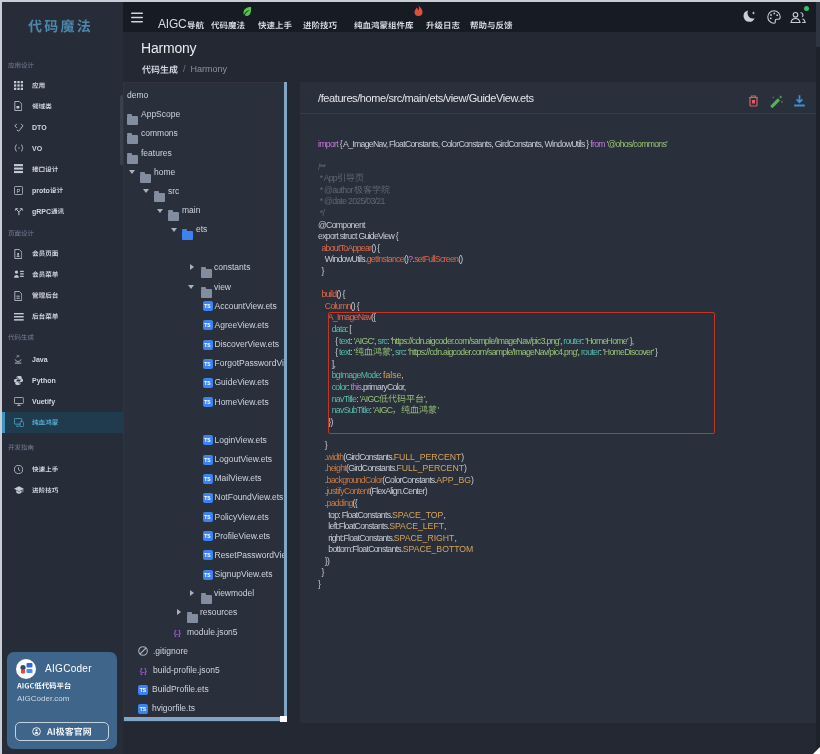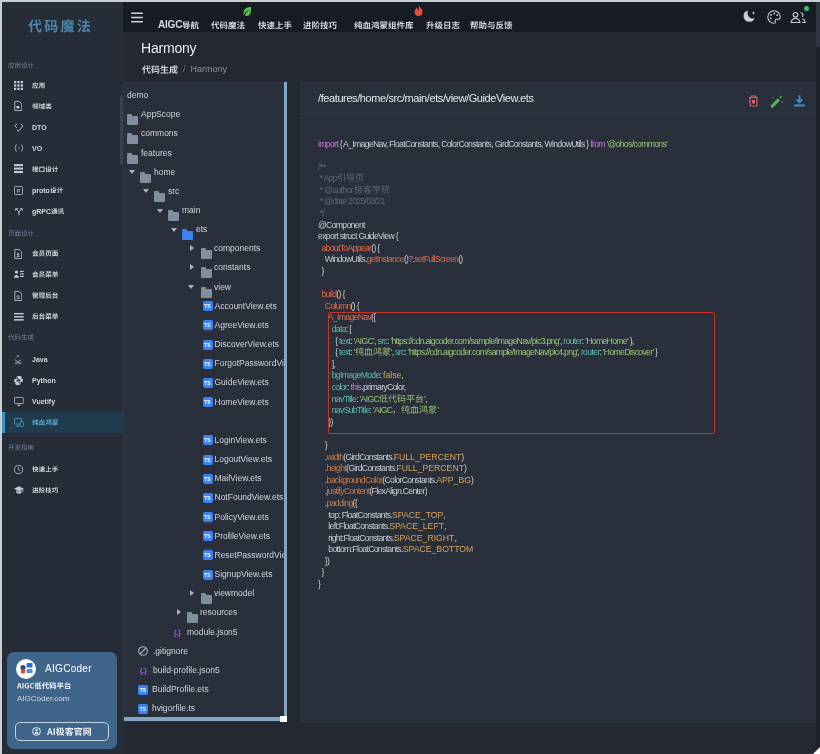--- a/index.html
+++ b/index.html
@@ -360,21 +360,21 @@
         <use href="#g7f51b" x="3971"></use>
       </svg>
     </div>
   </div>
 <div id="navbar" class="abs">
     <svg class="abs" style="left:8px;top:10px" width="12" height="11" viewBox="0 0 12 11" fill="#d0d5dd">
       <rect y="0.5" width="12" height="1.5" rx=".75"></rect>
       <rect y="4.75" width="12" height="1.5" rx=".75"></rect>
       <rect y="9" width="12" height="1.5" rx=".75"></rect>
     </svg>
-    <div class="nv" style="left:35px"><span style="font-size:10px;font-weight:bold;letter-spacing:-.2px">AIGC</span><svg style="vertical-align:-1.0px" width="17.0" height="8.5" viewBox="0 0 2000 1000" fill="currentColor">
+    <div class="nv" style="left:35px"><span style="font-size:12px;font-weight:normal;letter-spacing:-.2px">AIGC</span><svg style="vertical-align:-1.0px" width="17.0" height="8.5" viewBox="0 0 2000 1000" fill="currentColor">
         <use href="#g5bfcb" x="0"></use>
         <use href="#g822ab" x="1000"></use>
       </svg></div>
     <div class="nv" style="left:88px"><svg style="vertical-align:-1.0px" width="34.0" height="8.5" viewBox="0 0 4000 1000" fill="currentColor">
         <use href="#g4ee3b" x="0"></use>
         <use href="#g7801b" x="1000"></use>
         <use href="#g9b54b" x="2000"></use>
         <use href="#g6cd5b" x="3000"></use>
       </svg></div>
     <div class="nv" style="left:135px"><svg style="vertical-align:-1.0px" width="34.0" height="8.5" viewBox="0 0 4000 1000" fill="currentColor">
@@ -476,25 +476,20 @@
     </div>
     <div class="trow" style="top:118.0px">
       <span class="car card-d abs" style="left:33px;top:7.5px"></span>
       <span class="fold abs" style="left:44px;top:6px"></span>
       <span class="abs" style="left:58px;top:5px;line-height:9px">main</span>
     </div>
     <div class="trow" style="top:137.1px">
       <span class="car card-d abs" style="left:47px;top:7.5px"></span>
       <span class="fold blue abs" style="left:58px;top:6px"></span>
       <span class="abs" style="left:72px;top:5px;line-height:9px">ets</span>
-    </div>
-    <div class="trow" style="top:156.3px">
-      <span class="car card-r abs" style="left:66px;top:6px"></span>
-      <span class="fold abs" style="left:77px;top:6px"></span>
-      <span class="abs" style="left:90px;top:5px;line-height:9px">components</span>
     </div>
     <div class="trow" style="top:175.4px">
       <span class="car card-r abs" style="left:66px;top:6px"></span>
       <span class="fold abs" style="left:77px;top:6px"></span>
       <span class="abs" style="left:90px;top:5px;line-height:9px">constants</span>
     </div>
     <div class="trow" style="top:194.6px">
       <span class="car card-d abs" style="left:64px;top:7.5px"></span>
       <span class="fold abs" style="left:77px;top:6px"></span>
       <span class="abs" style="left:90px;top:5px;line-height:9px">view</span>

